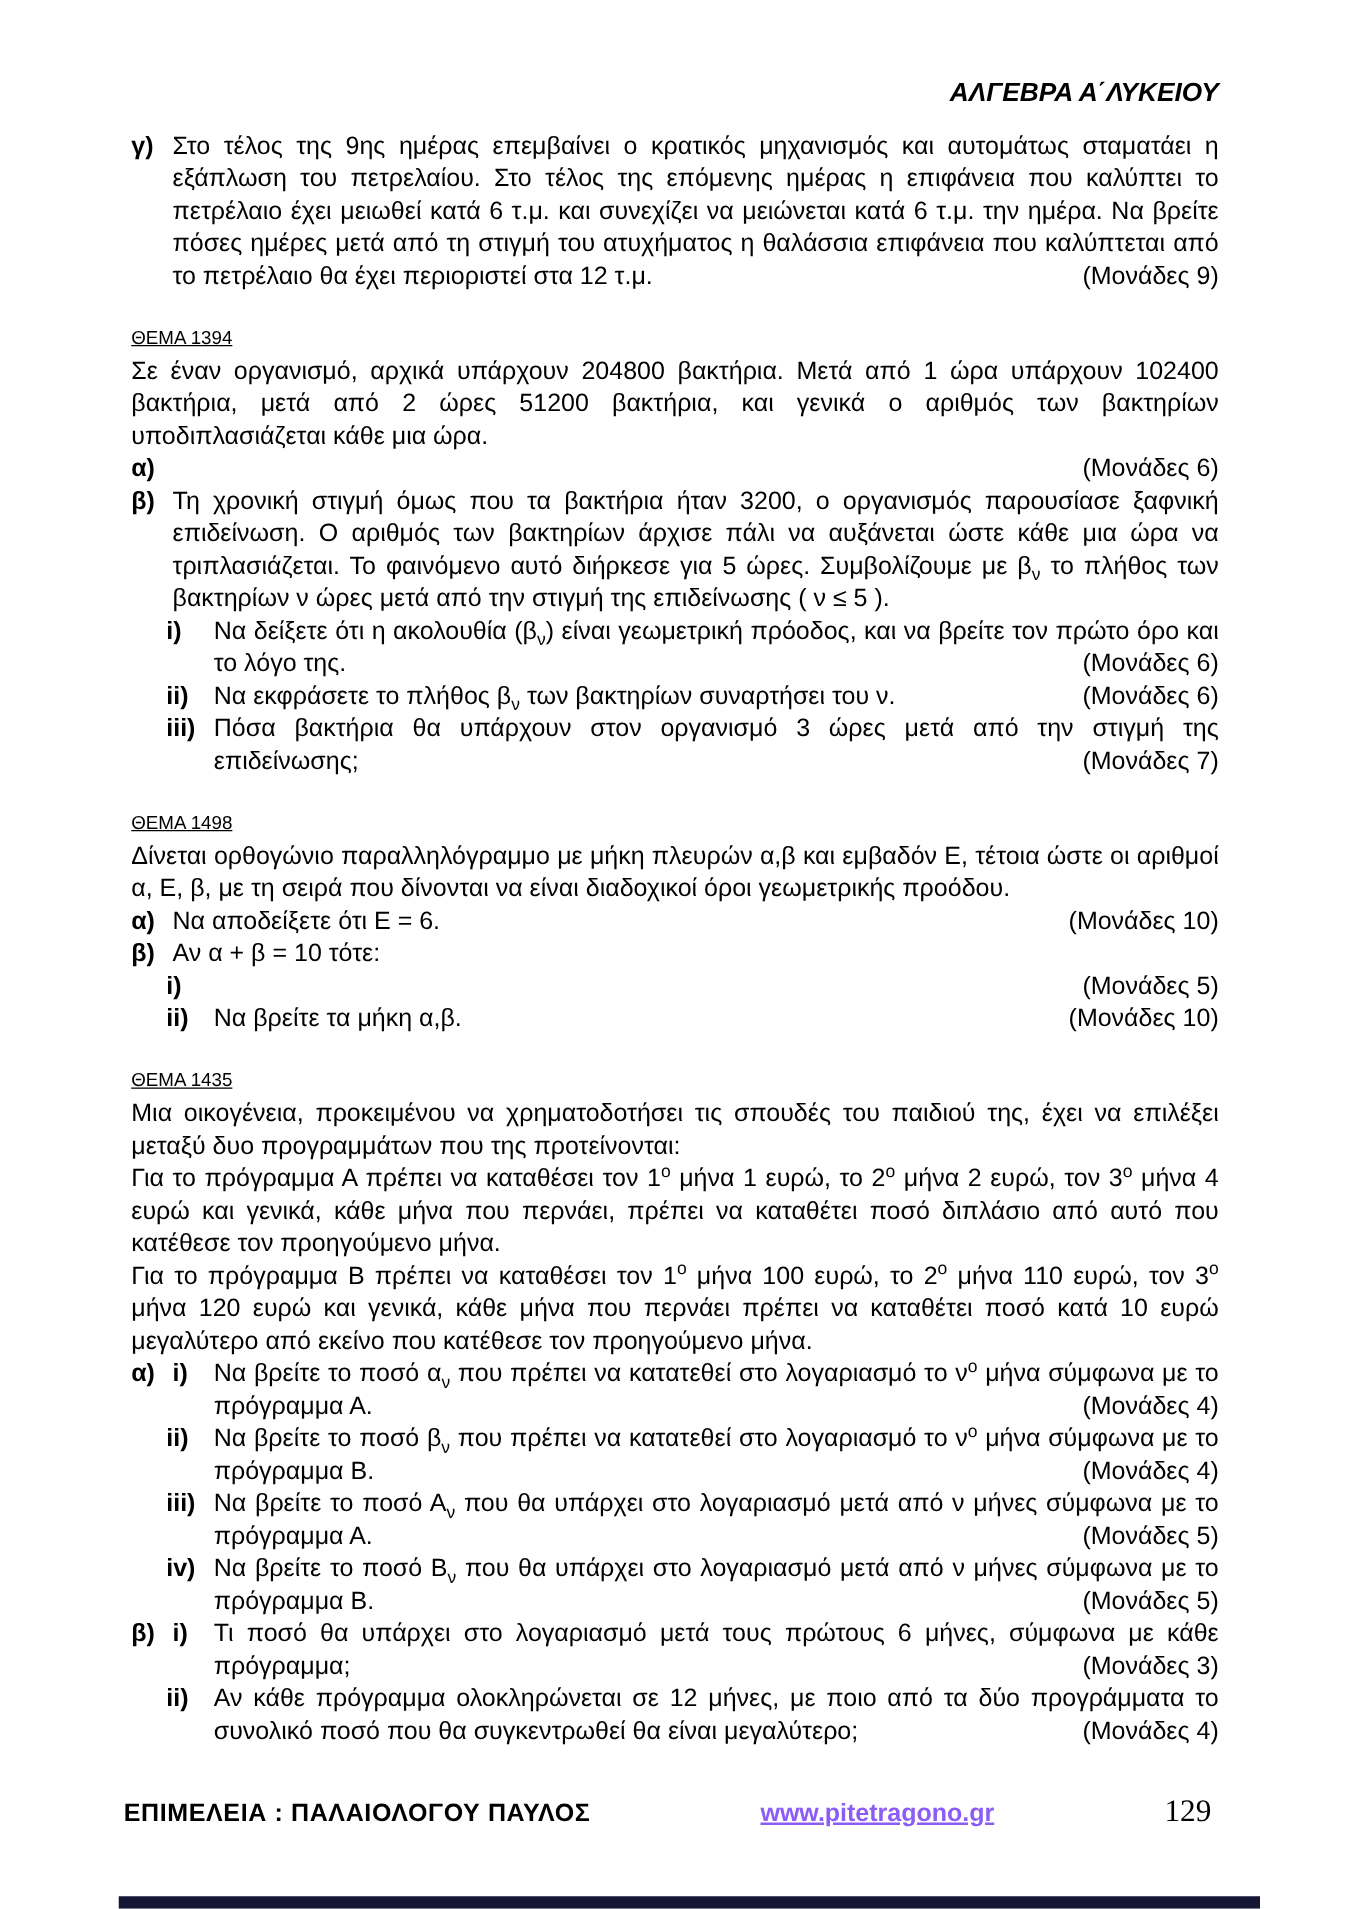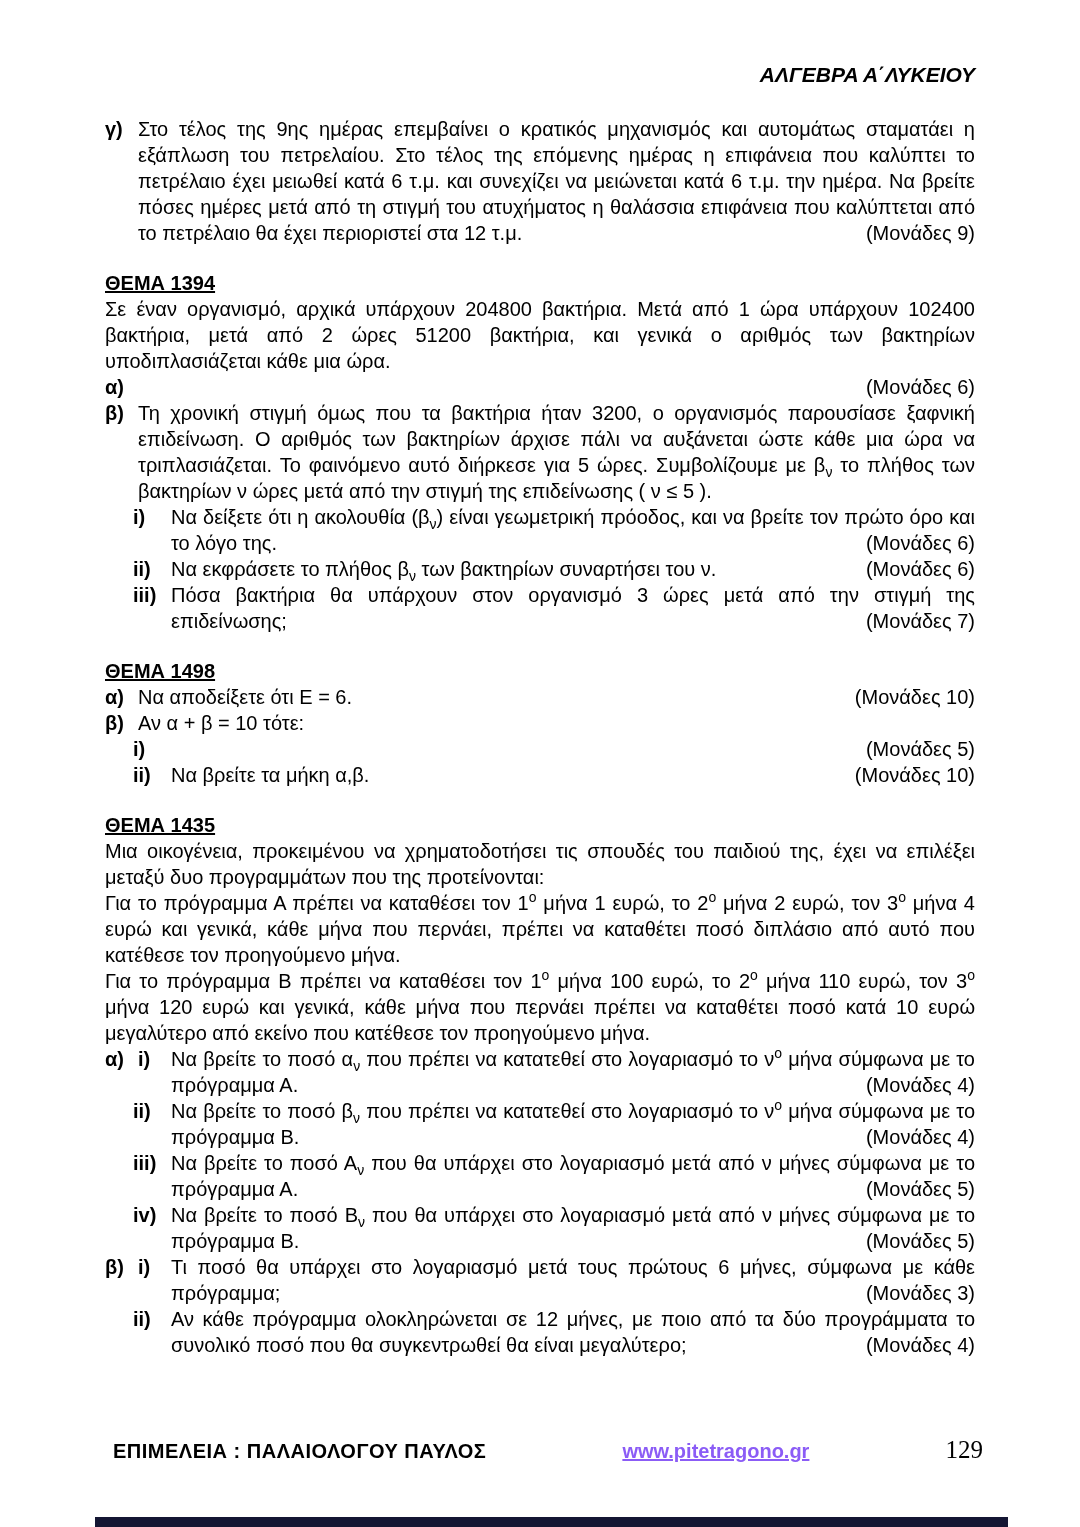--- a/index.html
+++ b/index.html
@@ -3,35 +3,35 @@
 <meta charset="utf-8">
 <style>
   html,body{margin:0;padding:0;}
   body{background:#ffffff;}
   .page{
     width:1080px;height:1527px;position:relative;background:#ffffff;
     font-family:"Liberation Sans","DejaVu Sans",sans-serif;
     font-size:20px;line-height:26px;color:#000000;overflow:hidden;
   }
   .inner{position:absolute;left:105px;top:62px;width:870px;}
-  .page-header{text-align:right;font-weight:bold;font-style:italic;font-size:21px;margin-bottom:28px;}
-  .theme-heading{font-size:20px;font-weight:bold;text-decoration:underline;margin:24px 0 0 0;}
+  .page-header{text-align:right;font-weight:bold;font-style:italic;font-size:21px;margin-bottom:16px;}
+  .theme-heading{font-size:15px;font-weight:normal;text-decoration:underline;margin:24px 0 0 0;}
   .para{margin:0;text-align:justify;}
   .block::after{content:"";display:block;clear:both;}
   .item{position:relative;text-align:justify;}
   .item .lbl,.item .lbl2{position:absolute;top:0;font-weight:bold;}
   .item .lbl{left:0;}
   .lvl1{padding-left:33px;}
   .lvl2{margin-left:28px;padding-left:38px;}
   .lvl12{padding-left:66px;}
   .lvl12 .lbl2{left:33px;}
   .points{float:right;padding-left:12px;white-space:nowrap;margin-left:22px;}
   sub,sup{font-size:0.7em;line-height:0;}
   .page-footer{
-    position:absolute;left:113px;width:870px;top:1437px;
+    position:absolute;left:99px;width:870px;top:1437px;
     display:flex;justify-content:space-between;align-items:baseline;
   }
   .footer-editor{font-weight:bold;letter-spacing:0.5px;}
   .footer-link{font-weight:bold;color:#8b5cf6;text-decoration:underline;cursor:pointer;}
   .footer-page-number{font-family:"Liberation Serif","DejaVu Serif",serif;font-size:25px;}
   .bottom-bar{position:absolute;left:95px;width:913px;height:10px;bottom:0;background:#141633;}
 </style>
 </head>
 <body>
 
@@ -73,20 +73,21 @@
       <span class="points">(Μονάδες 6)</span>
     </div>
 
     <div class="block item lvl2">
       <span class="lbl">iii)</span>
       <span>Πόσα βακτήρια θα υπάρχουν στον οργανισμό 3 ώρες μετά από την στιγμή της επιδείνωσης;</span>
       <span class="points">(Μονάδες 7)</span>
     </div>
 
     <h2 class="theme-heading">ΘΕΜΑ 1498</h2>
+    <p class="para block">Δίνεται ορθογώνιο παραλληλόγραμμο με μήκη πλευρών α,β και εμβαδόν Ε, τέτοια ώστε οι αριθμοί α, Ε, β, με τη σειρά που δίνονται να είναι διαδοχικοί όροι γεωμετρικής προόδου.</p>
 
     <div class="block item lvl1">
       <span class="lbl">α)</span>
       <span>Να αποδείξετε ότι Ε = 6.</span>
       <span class="points">(Μονάδες 10)</span>
     </div>
 
     <div class="block item lvl1">
       <span class="lbl">β)</span>
       <span>Αν α + β = 10 τότε:</span>

